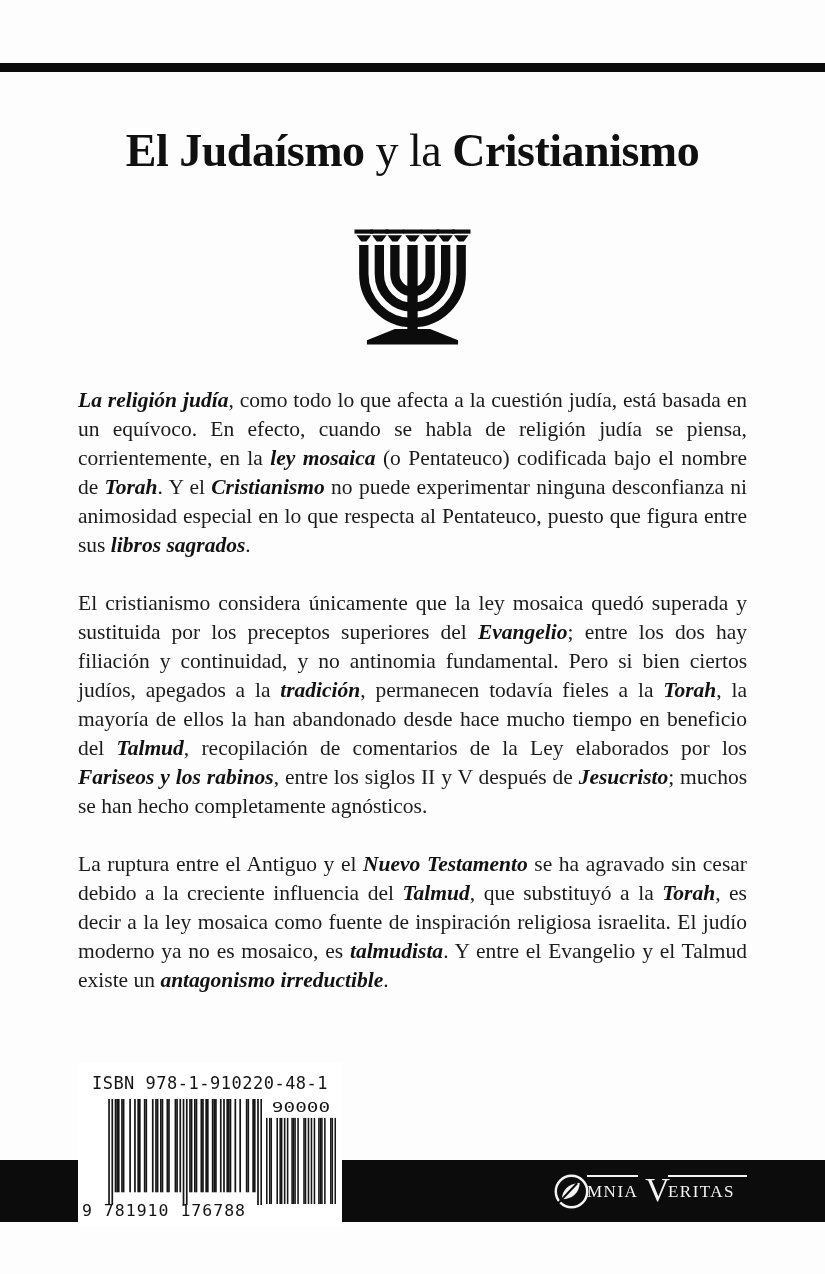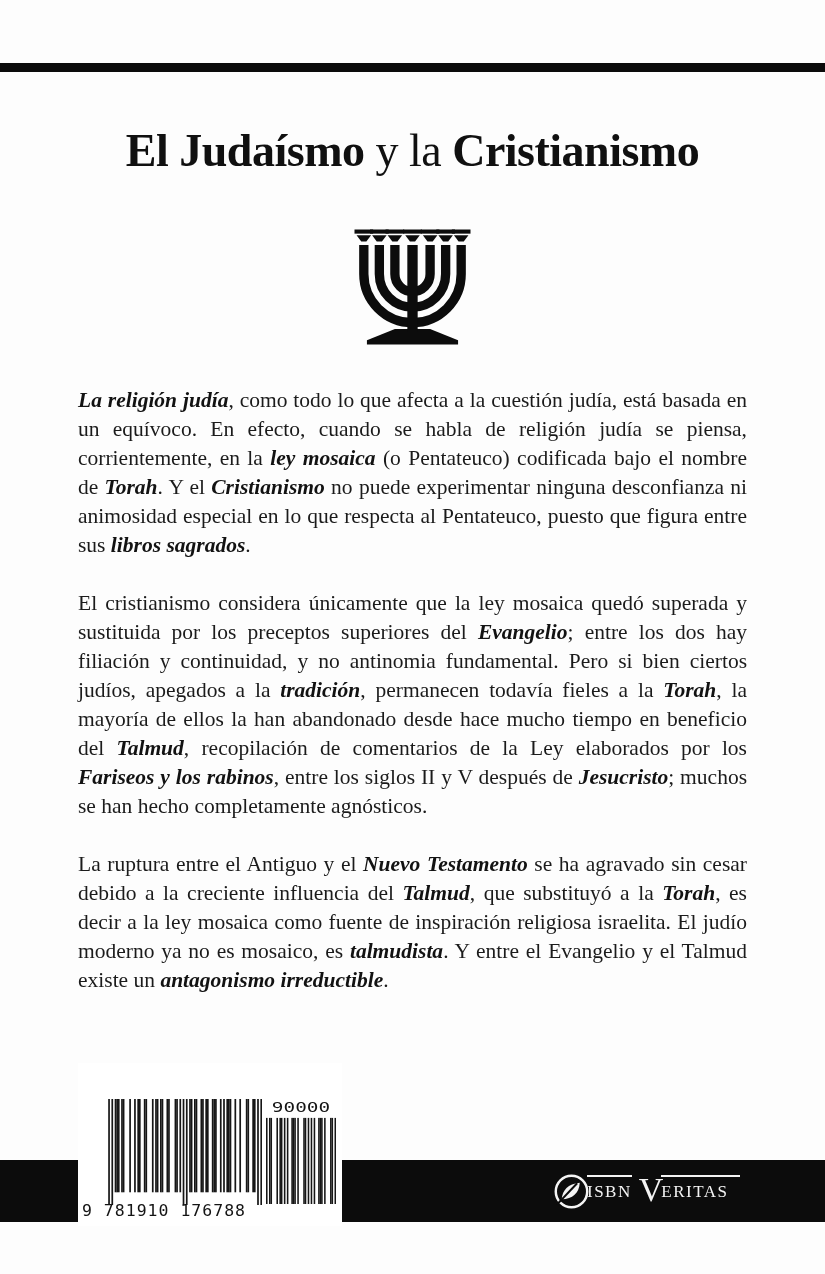--- a/index.html
+++ b/index.html
@@ -99,27 +99,28 @@
       <p class="para"><span>La ruptura entre el Antiguo y el </span><b>Nuevo Testamento</b><span> se ha agravado sin cesar debido a la creciente influencia del </span><b>Talmud</b><span>, que substituyó a la </span><b>Torah</b><span>, es decir a la ley mosaica como fuente de inspiración religiosa israelita. El judío moderno ya no es mosaico, es </span><b>talmudista</b><span>. Y entre el Evangelio y el Talmud existe un </span><b>antagonismo irreductible</b><span>.</span></p>
     </div>
 
   <div class="band">
     <div class="logo">
       <svg class="logo-o" width="37" height="37" viewBox="0 0 36 36">
         <circle cx="18" cy="18" r="15.3" fill="none" stroke="#f4f4f4" stroke-width="2.4"></circle>
         <path d="M8.5 25.5 C9 17,14.5 10.5,26 9.5 C25.5 19.5,19 25.5,8.5 25.5 Z" fill="#f4f4f4"></path>
         <line x1="4" y1="30.5" x2="23.5" y2="10" stroke="#0c0c0c" stroke-width="2"></line>
       </svg>
-      <span class="logo-small w1">ISBN</span>
+      <span class="logo-small w1">MNIA</span>
       <span class="logo-big">V</span>
       <span class="logo-small w2">ERITAS</span>
     </div>
   </div>
 
   <div class="barcode-box">
+    <div class="isbn">ISBN 978-1-910220-48-1</div>
     <svg id="ean13" class="ean13" viewBox="0 0 105 100" preserveAspectRatio="none">
         <rect x="10" y="0" width="1.05" height="100" fill="#161616"></rect>
         <rect x="12" y="0" width="1.05" height="100" fill="#161616"></rect>
         <rect x="14" y="0" width="1.05" height="88" fill="#161616"></rect>
         <rect x="15" y="0" width="1.05" height="88" fill="#161616"></rect>
         <rect x="16" y="0" width="1.05" height="88" fill="#161616"></rect>
         <rect x="18" y="0" width="1.05" height="88" fill="#161616"></rect>
         <rect x="19" y="0" width="1.05" height="88" fill="#161616"></rect>
         <rect x="23" y="0" width="1.05" height="88" fill="#161616"></rect>
         <rect x="26" y="0" width="1.05" height="88" fill="#161616"></rect>

